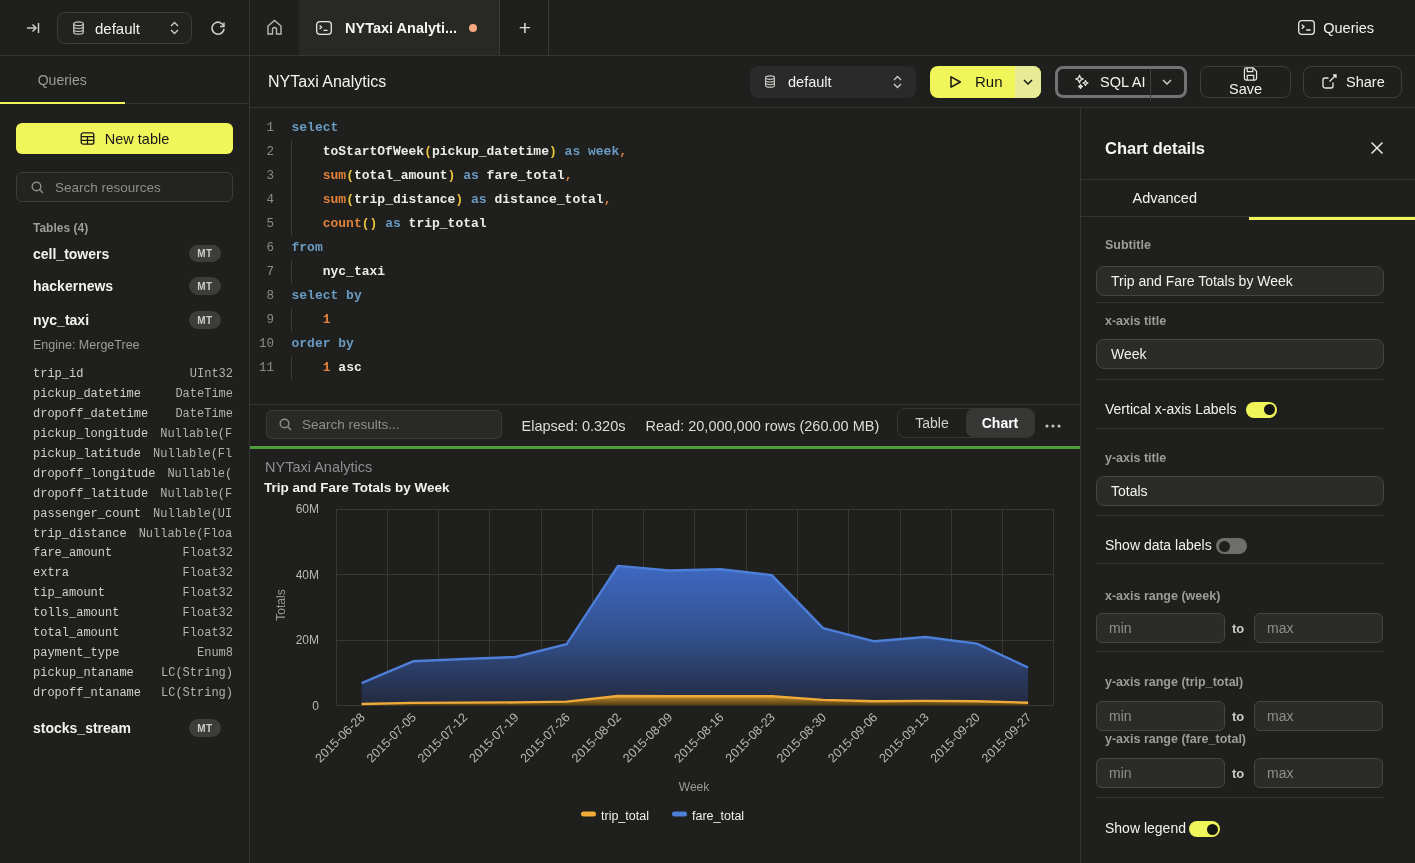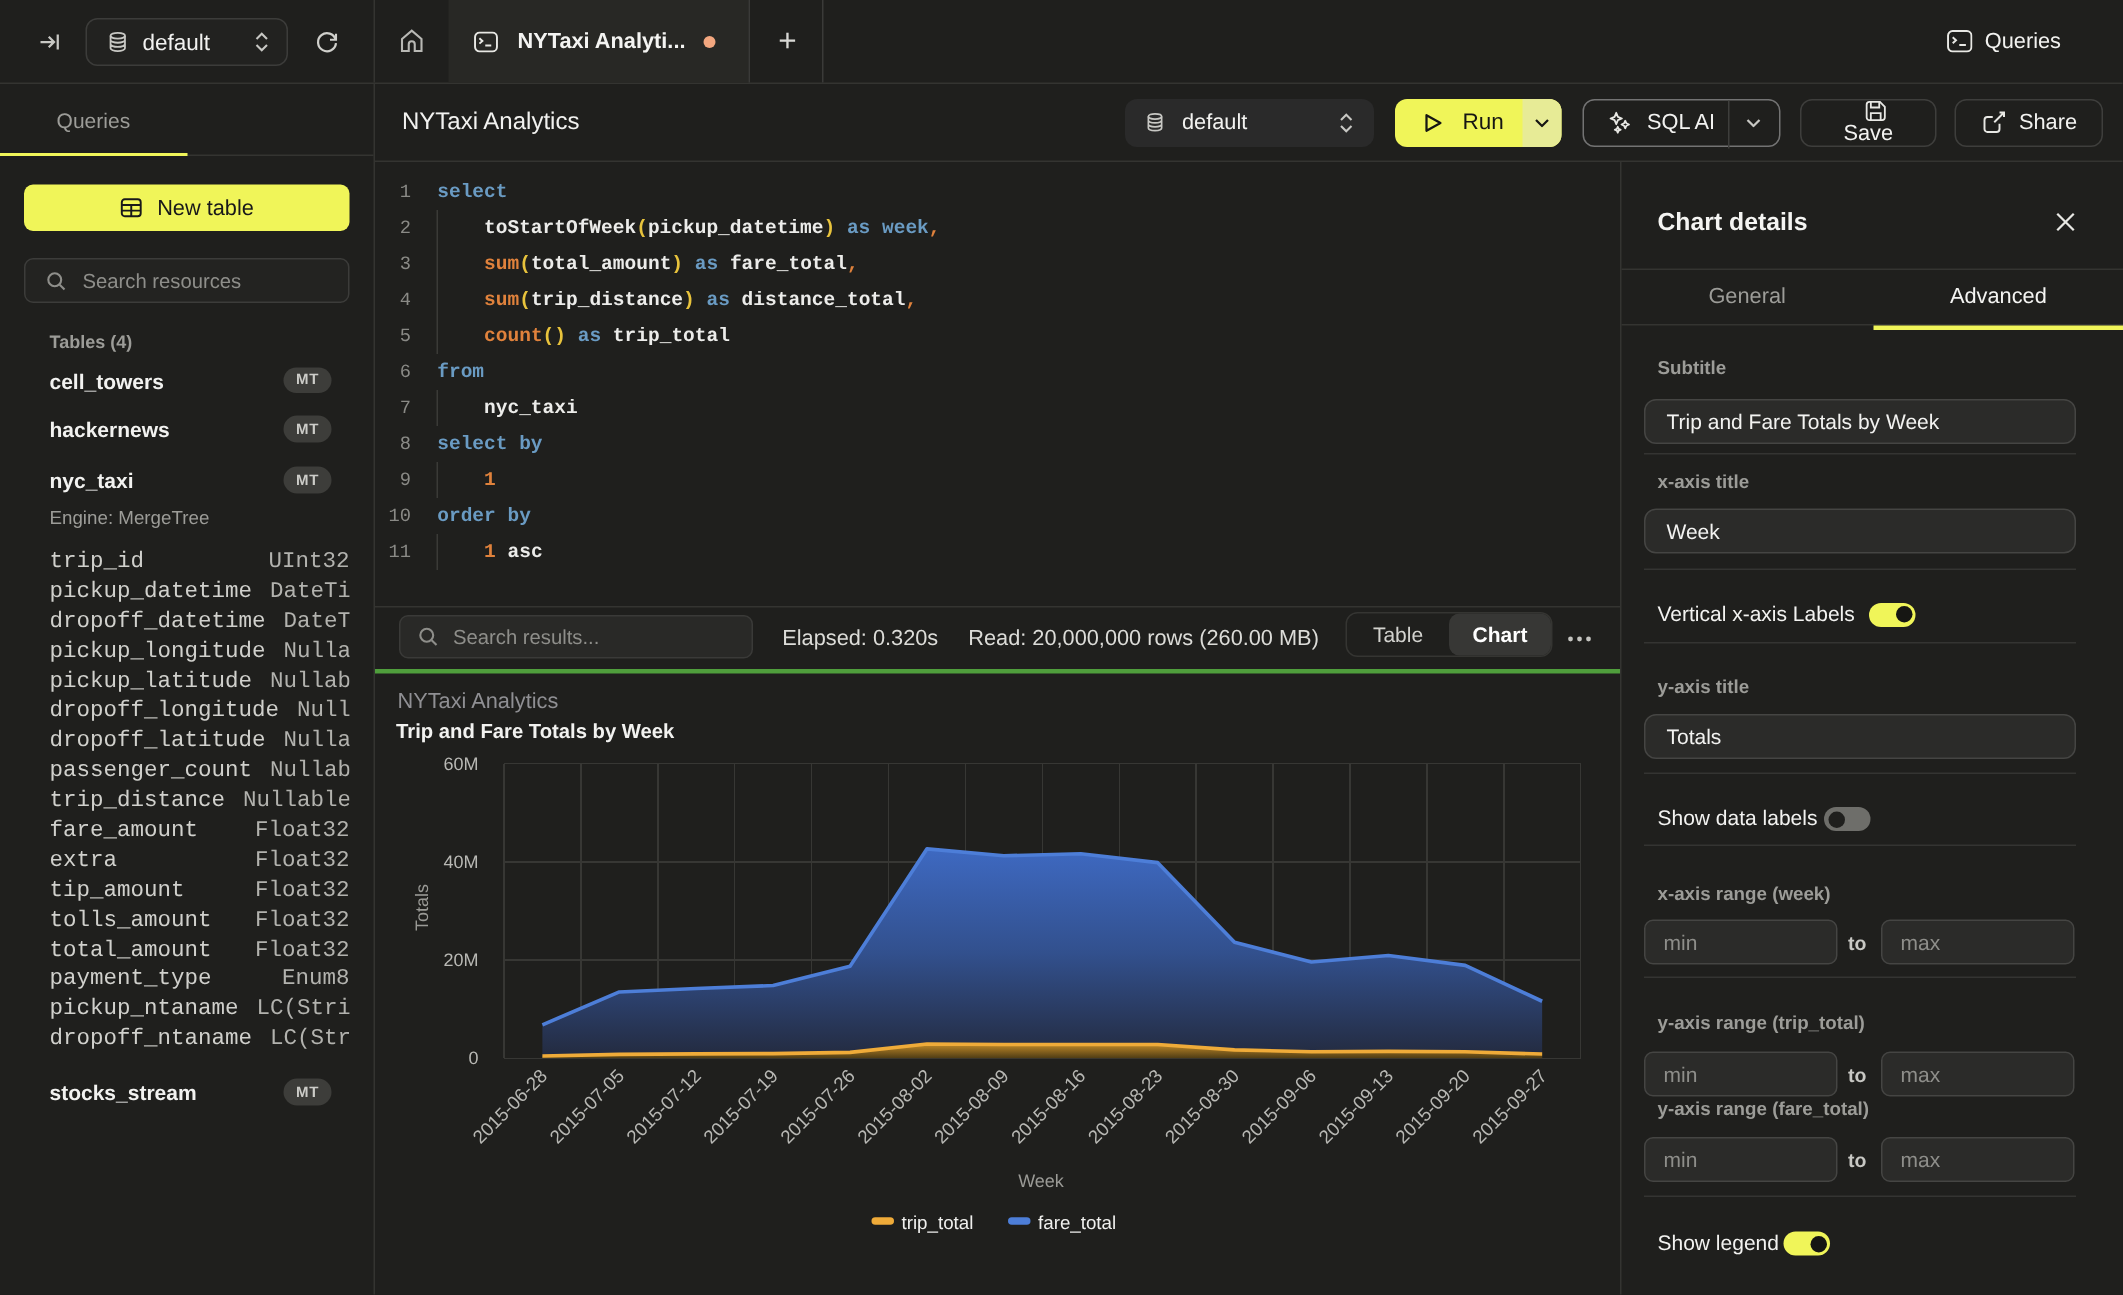--- a/index.html
+++ b/index.html
@@ -27,35 +27,35 @@
 #sidetabs .t { width:124.5px; display:flex; align-items:center; justify-content:center; font-size:14px; }
 #sidetabs .t.on { font-weight:bold; color:#f4f4f2; }
 #sidetabs .t.off { color:#9c9c98; }
 #sideyellow { position:absolute; left:0; top:45.5px; width:124.5px; height:2.5px; background:#f0f559; }
 #newtable { position:absolute; left:16px; top:67px; width:217px; height:31px; background:#f0f559; border-radius:6px; display:flex; align-items:center; justify-content:center; gap:10px; color:#18181a; font-size:14.5px;text-align:center; }
 #sidesearch { position:absolute; left:16px; top:116px; width:217px; height:30px; background:#232321; border:1px solid #3c3c3a; border-radius:6px; display:flex; align-items:center; color:#8e8e8a; font-size:13.5px; }
 #tablescount { position:absolute; left:33px; top:165px; font-size:12px; font-weight:bold; color:#9c9c98; }
 .titem { position:absolute; left:33px; width:188px; height:20px; display:flex; align-items:center; justify-content:space-between; font-size:14px; font-weight:bold; color:#f2f2f0; }
 .mt { background:#3d3d3a; color:#ccccc8; border-radius:9px; font-size:10px; font-weight:bold; width:32px; height:17.5px; display:flex; align-items:center; justify-content:center; letter-spacing:.5px; }
 #engine { position:absolute; left:33px; top:282px; font-size:12.5px; color:#9c9c98; }
-#cols { position:absolute; left:33px; top:308.5px; width:200px; font-family:"Liberation Mono", monospace; font-size:15px; }
+#cols { position:absolute; left:33px; top:308.5px; width:200px; font-family:"Liberation Mono", monospace; font-size:12px; }
 #cols .r { height:19.9px; display:flex; justify-content:space-between; overflow:hidden; white-space:nowrap; align-items:center; }
 #cols .n { color:#d0d0cc; }
 #cols .ty { color:#b2b2ae; margin-left:12px; }
 
 
 #main { position:absolute; left:250px; top:56px; width:830px; height:807px; }
 #mainhead { position:absolute; left:250px; top:56px; width:1165px; height:52px; border-bottom:1px solid #343431; z-index:5; background:#1f1f1d; }
 #mainhead h1 { font-size:16px; font-weight:normal; color:#f2f2f0; position:absolute; left:18px; top:17px; }
 .btn { position:absolute; height:32px; top:9.5px; border-radius:8px; display:flex; align-items:center; font-size:14.5px; }
 #dd-main { left:500px; width:166px; background:#2a2a2a; }
 #dd-main .txt { font-size:14.5px; color:#f2f2f0; }
 #runbtn { left:680px; width:111px; background:#f0f559; color:#161613; }
 #runbtn .chev { position:absolute; right:0; top:0; width:26px; height:32px; background:#e7eb96; border-radius:0 8px 8px 0; display:flex; align-items:center; justify-content:center; }
-#sqlai { left:805px; width:132px; border:1px solid #737373; color:#f2f2f0; }
+#sqlai { left:805px; width:132px; border:3px solid #737373; color:#f2f2f0; }
 #savebtn { left:950px; width:91px; border:1px solid #3e3e3c; color:#f2f2f0;flex-direction:column; }
 #sharebtn { left:1053px; width:99px; border:1px solid #3e3e3c; color:#f2f2f0; }
 
 
 #editor { position:absolute; left:0; top:52px; width:830px; height:296px; font-family:"Liberation Mono", monospace; font-size:13px; font-weight:bold; }
 #editor .ln { position:absolute; width:24px; text-align:right; color:#8a8a86; font-weight:400; font-size:12.5px; line-height:24px; }
 #editor .cl { position:absolute; left:41.5px; white-space:pre; line-height:24px; }
 .kw { color:#6a9bc3;margin-top:29px; } .fn { color:#e0823c; } .pr { color:#e8c33c; } .id { color:#ececea; } .num { color:#e0823c; } .pun { color:#e0823c; }
 .guide { position:absolute; left:40.5px; width:1px; background:#3a3a37; }
 
@@ -412,21 +412,20 @@
 </div>
 
 <div id="rpanel">
   <h2>Chart details</h2>
   <div id="closex">
       <svg width="14" height="14" viewBox="0 0 14 14" fill="none" stroke="#e8e8e4" stroke-width="1.5">
         <path d="M1.5 1.5 L12.5 12.5 M12.5 1.5 L1.5 12.5"></path>
       </svg>
     </div>
   <div id="rtabs">
-      <div class="t off">General</div>
       <div class="t on">Advanced</div>
     </div>
   <div id="ryellow"></div>
 
   <div class="rlabel" style="top:129.5px">Subtitle</div>
   <div class="rinput" style="top:158px">Trip and Fare Totals by Week</div>
   <div class="rsep" style="top:194.3px"></div>
 
   <div class="rlabel" style="top:206px">x-axis title</div>
   <div class="rinput" style="top:230.5px">Week</div>

